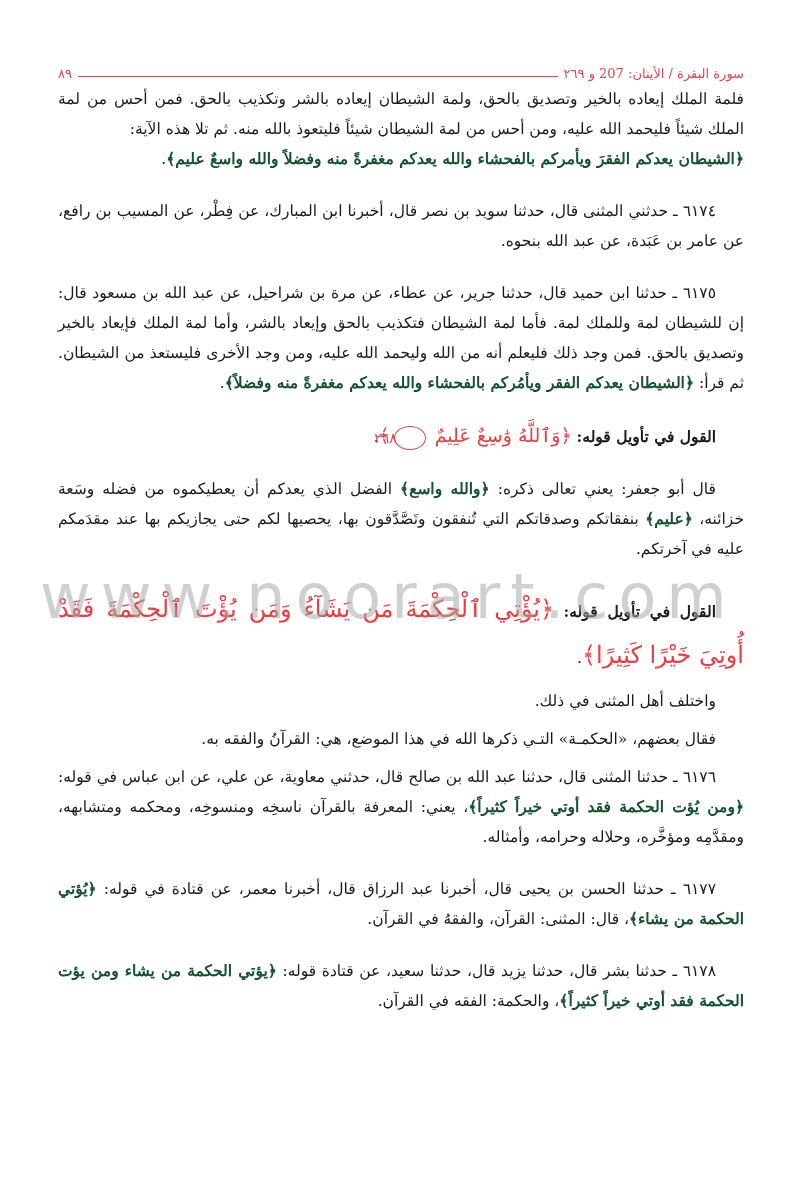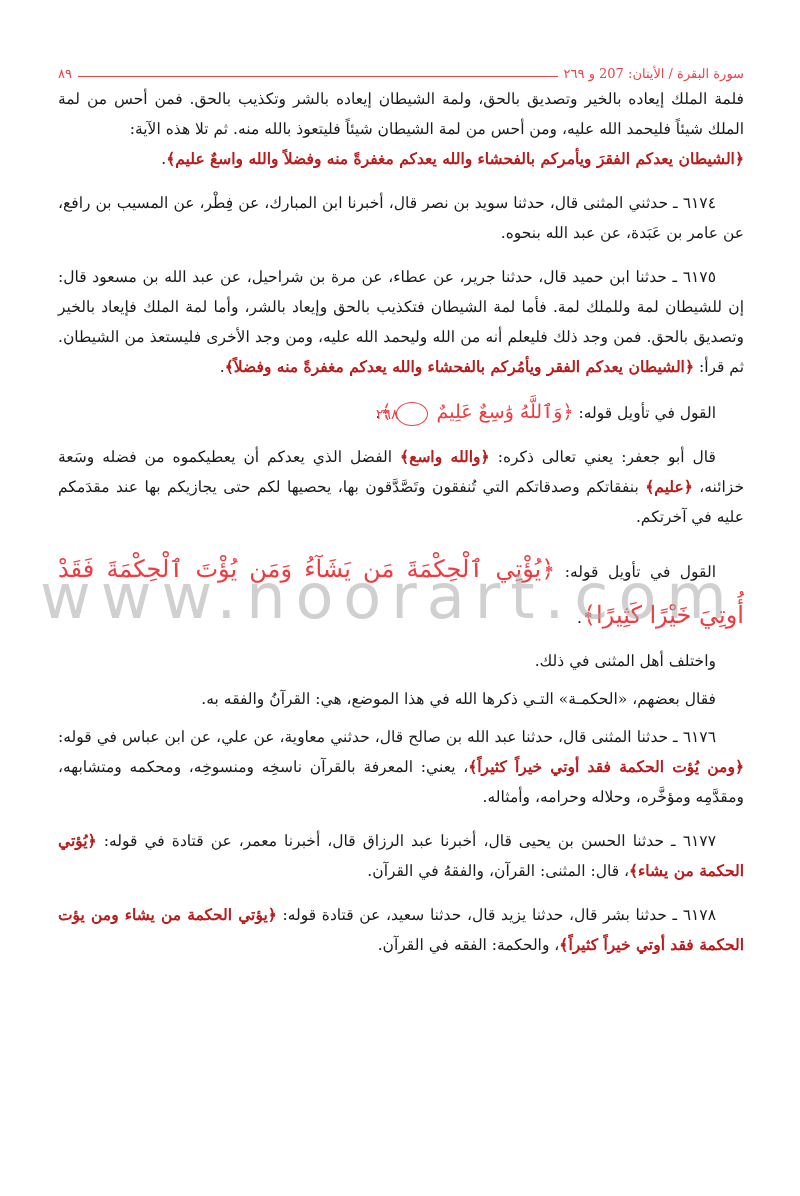--- a/index.html
+++ b/index.html
@@ -43,27 +43,27 @@
     text-align: justify;
     text-align-last: right;
   }
   .para {
     margin: 0;
   }
   .para.indent {
     text-indent: 28px;
   }
   .gap {
-    margin-top: 14px;
+    margin-top: 22px;
   }
   .gap-sm {
     margin-top: 8px;
   }
   .quran {
-    color: #b91c1c;
+    color: #14532d;
     font-weight: bold;
   }
   .quran-script {
     color: #ee3b3f;
     font-size: 19px;
   }
   .quran-script.big {
     font-size: 24px;
     line-height: 46px;
   }
@@ -74,21 +74,21 @@
     width: 30px;
     height: 22px;
     line-height: 22px;
     text-align: center;
     font-size: 14px;
     color: #e8454a;
     vertical-align: middle;
     margin: 0 4px;
   }
   .heading {
-    font-weight: normal;
+    font-weight: bold;
   }
   .watermark {
     position: absolute;
     left: 40px;
     top: 560px;
     width: 780px;
     font-family: "DejaVu Sans", "Liberation Sans", sans-serif;
     font-size: 62px;
     letter-spacing: 10px;
     color: rgba(170,170,170,0.55);

